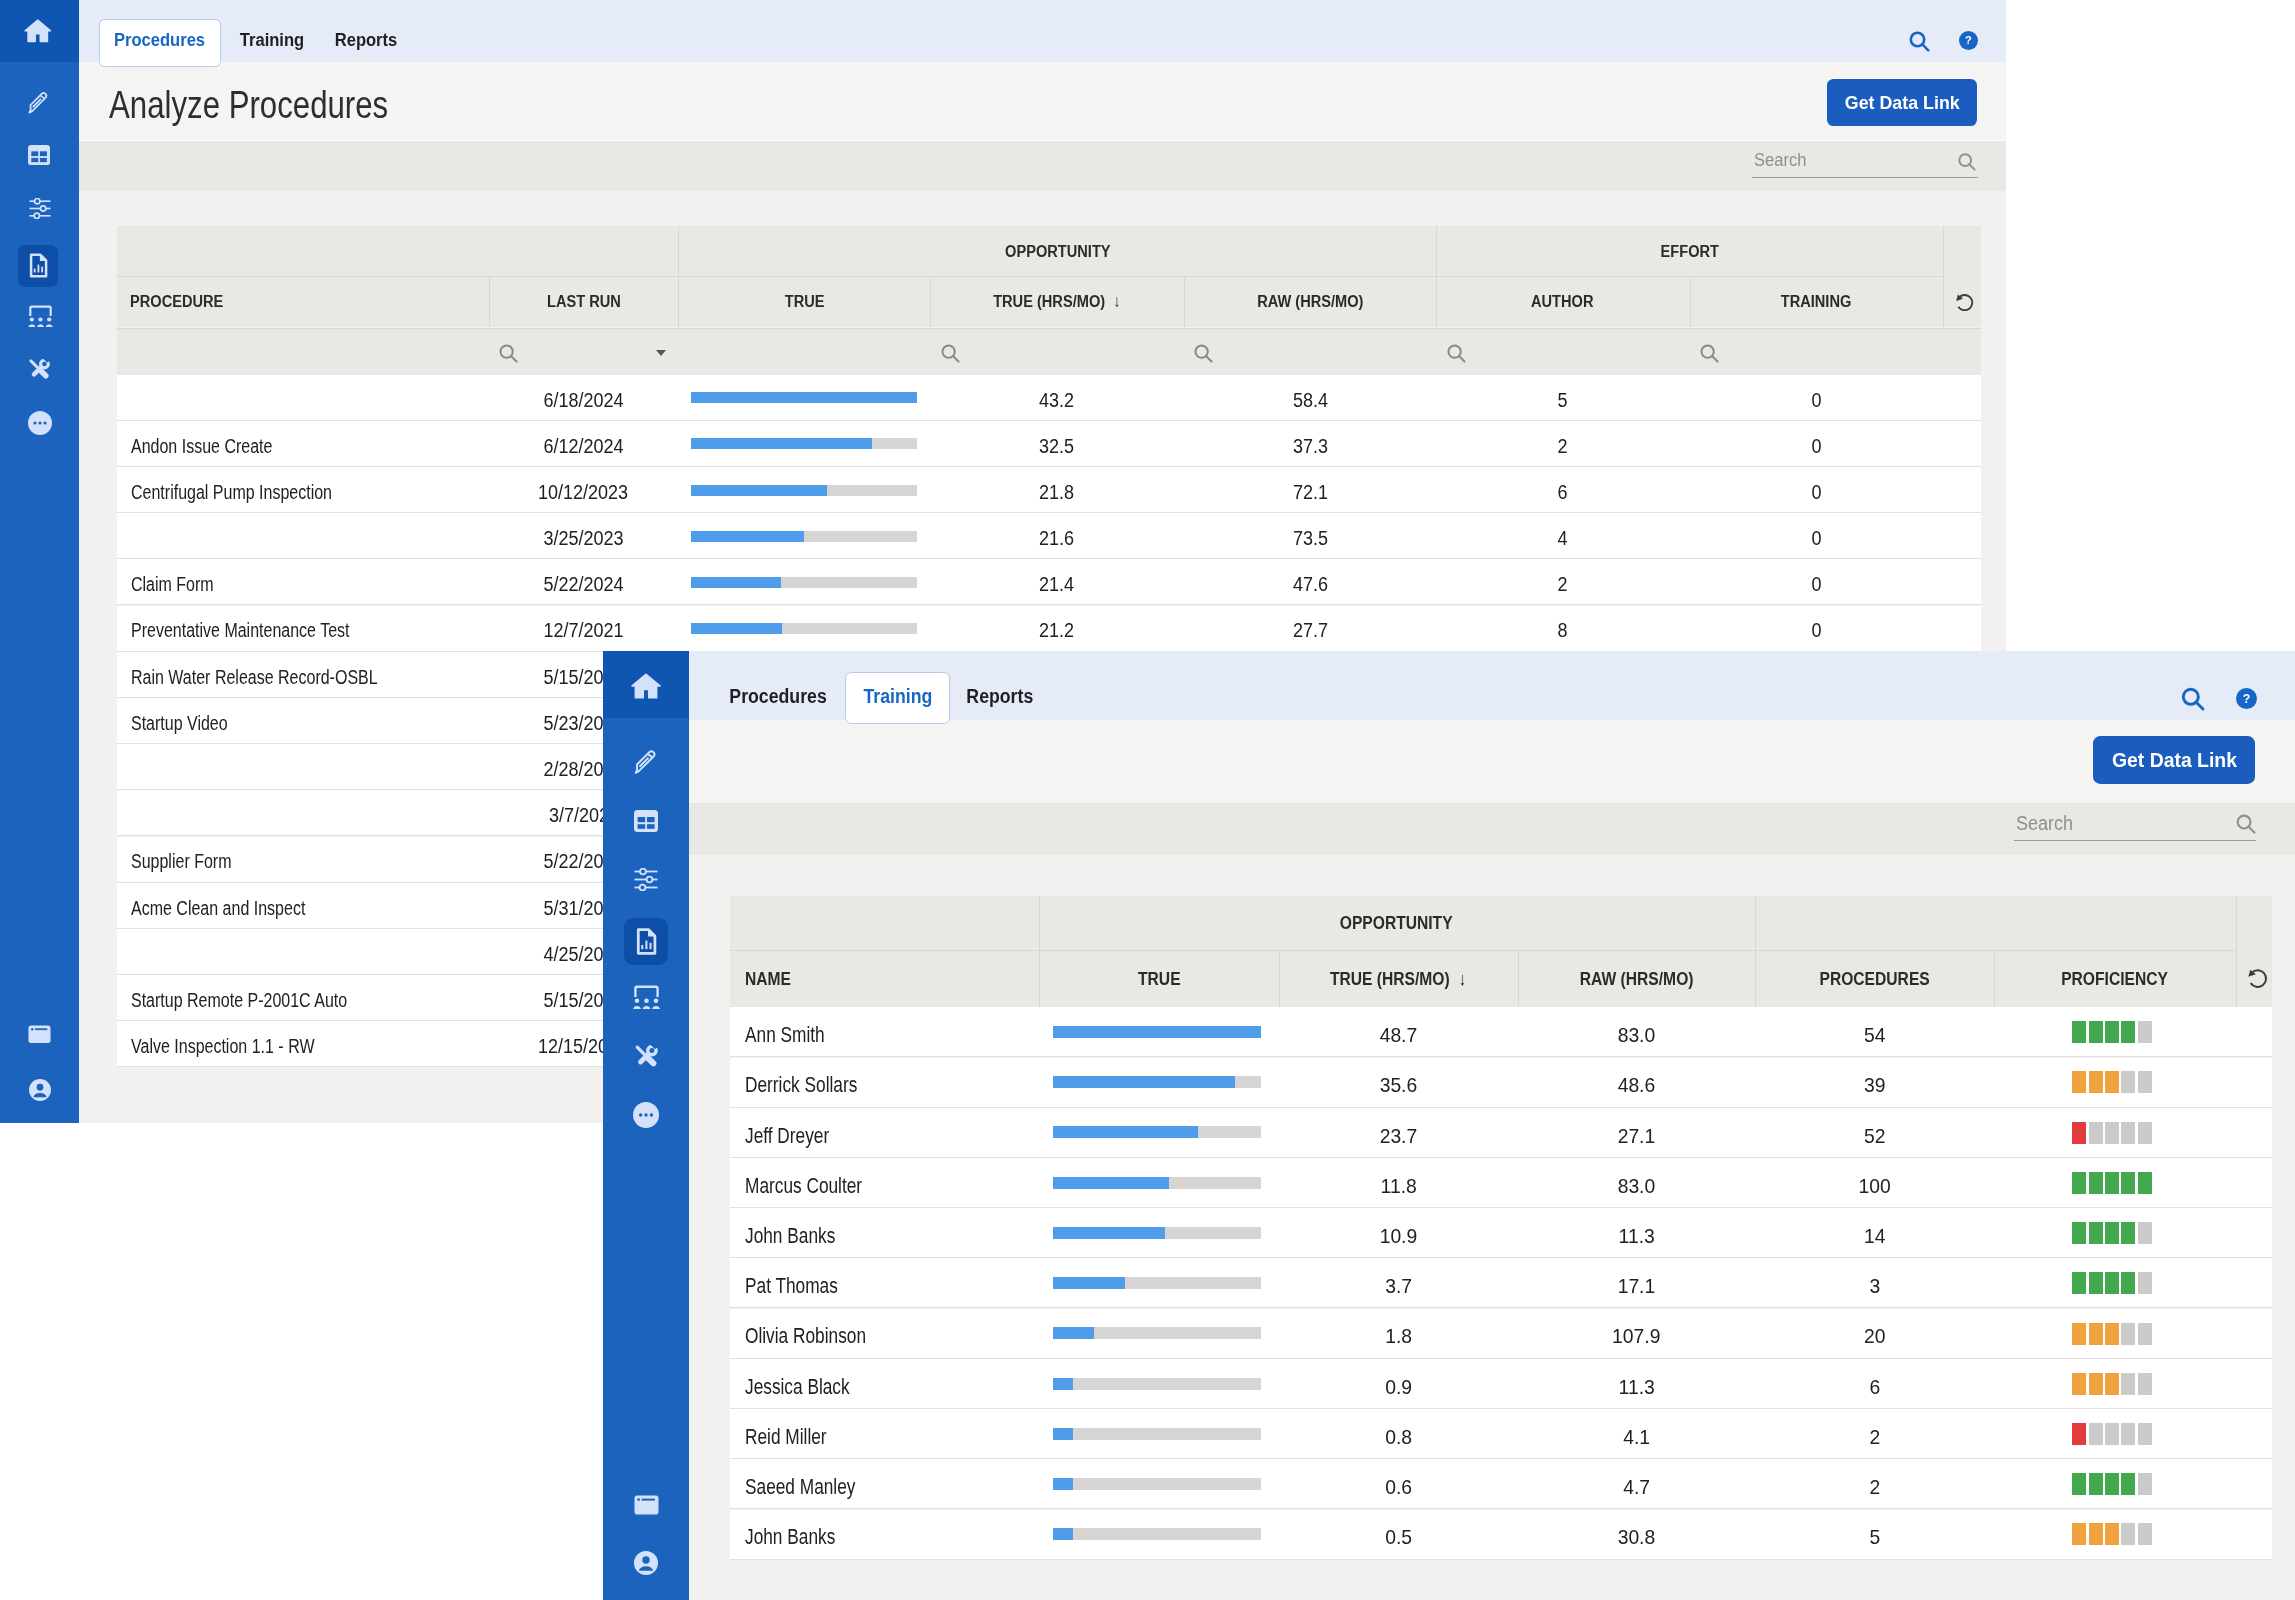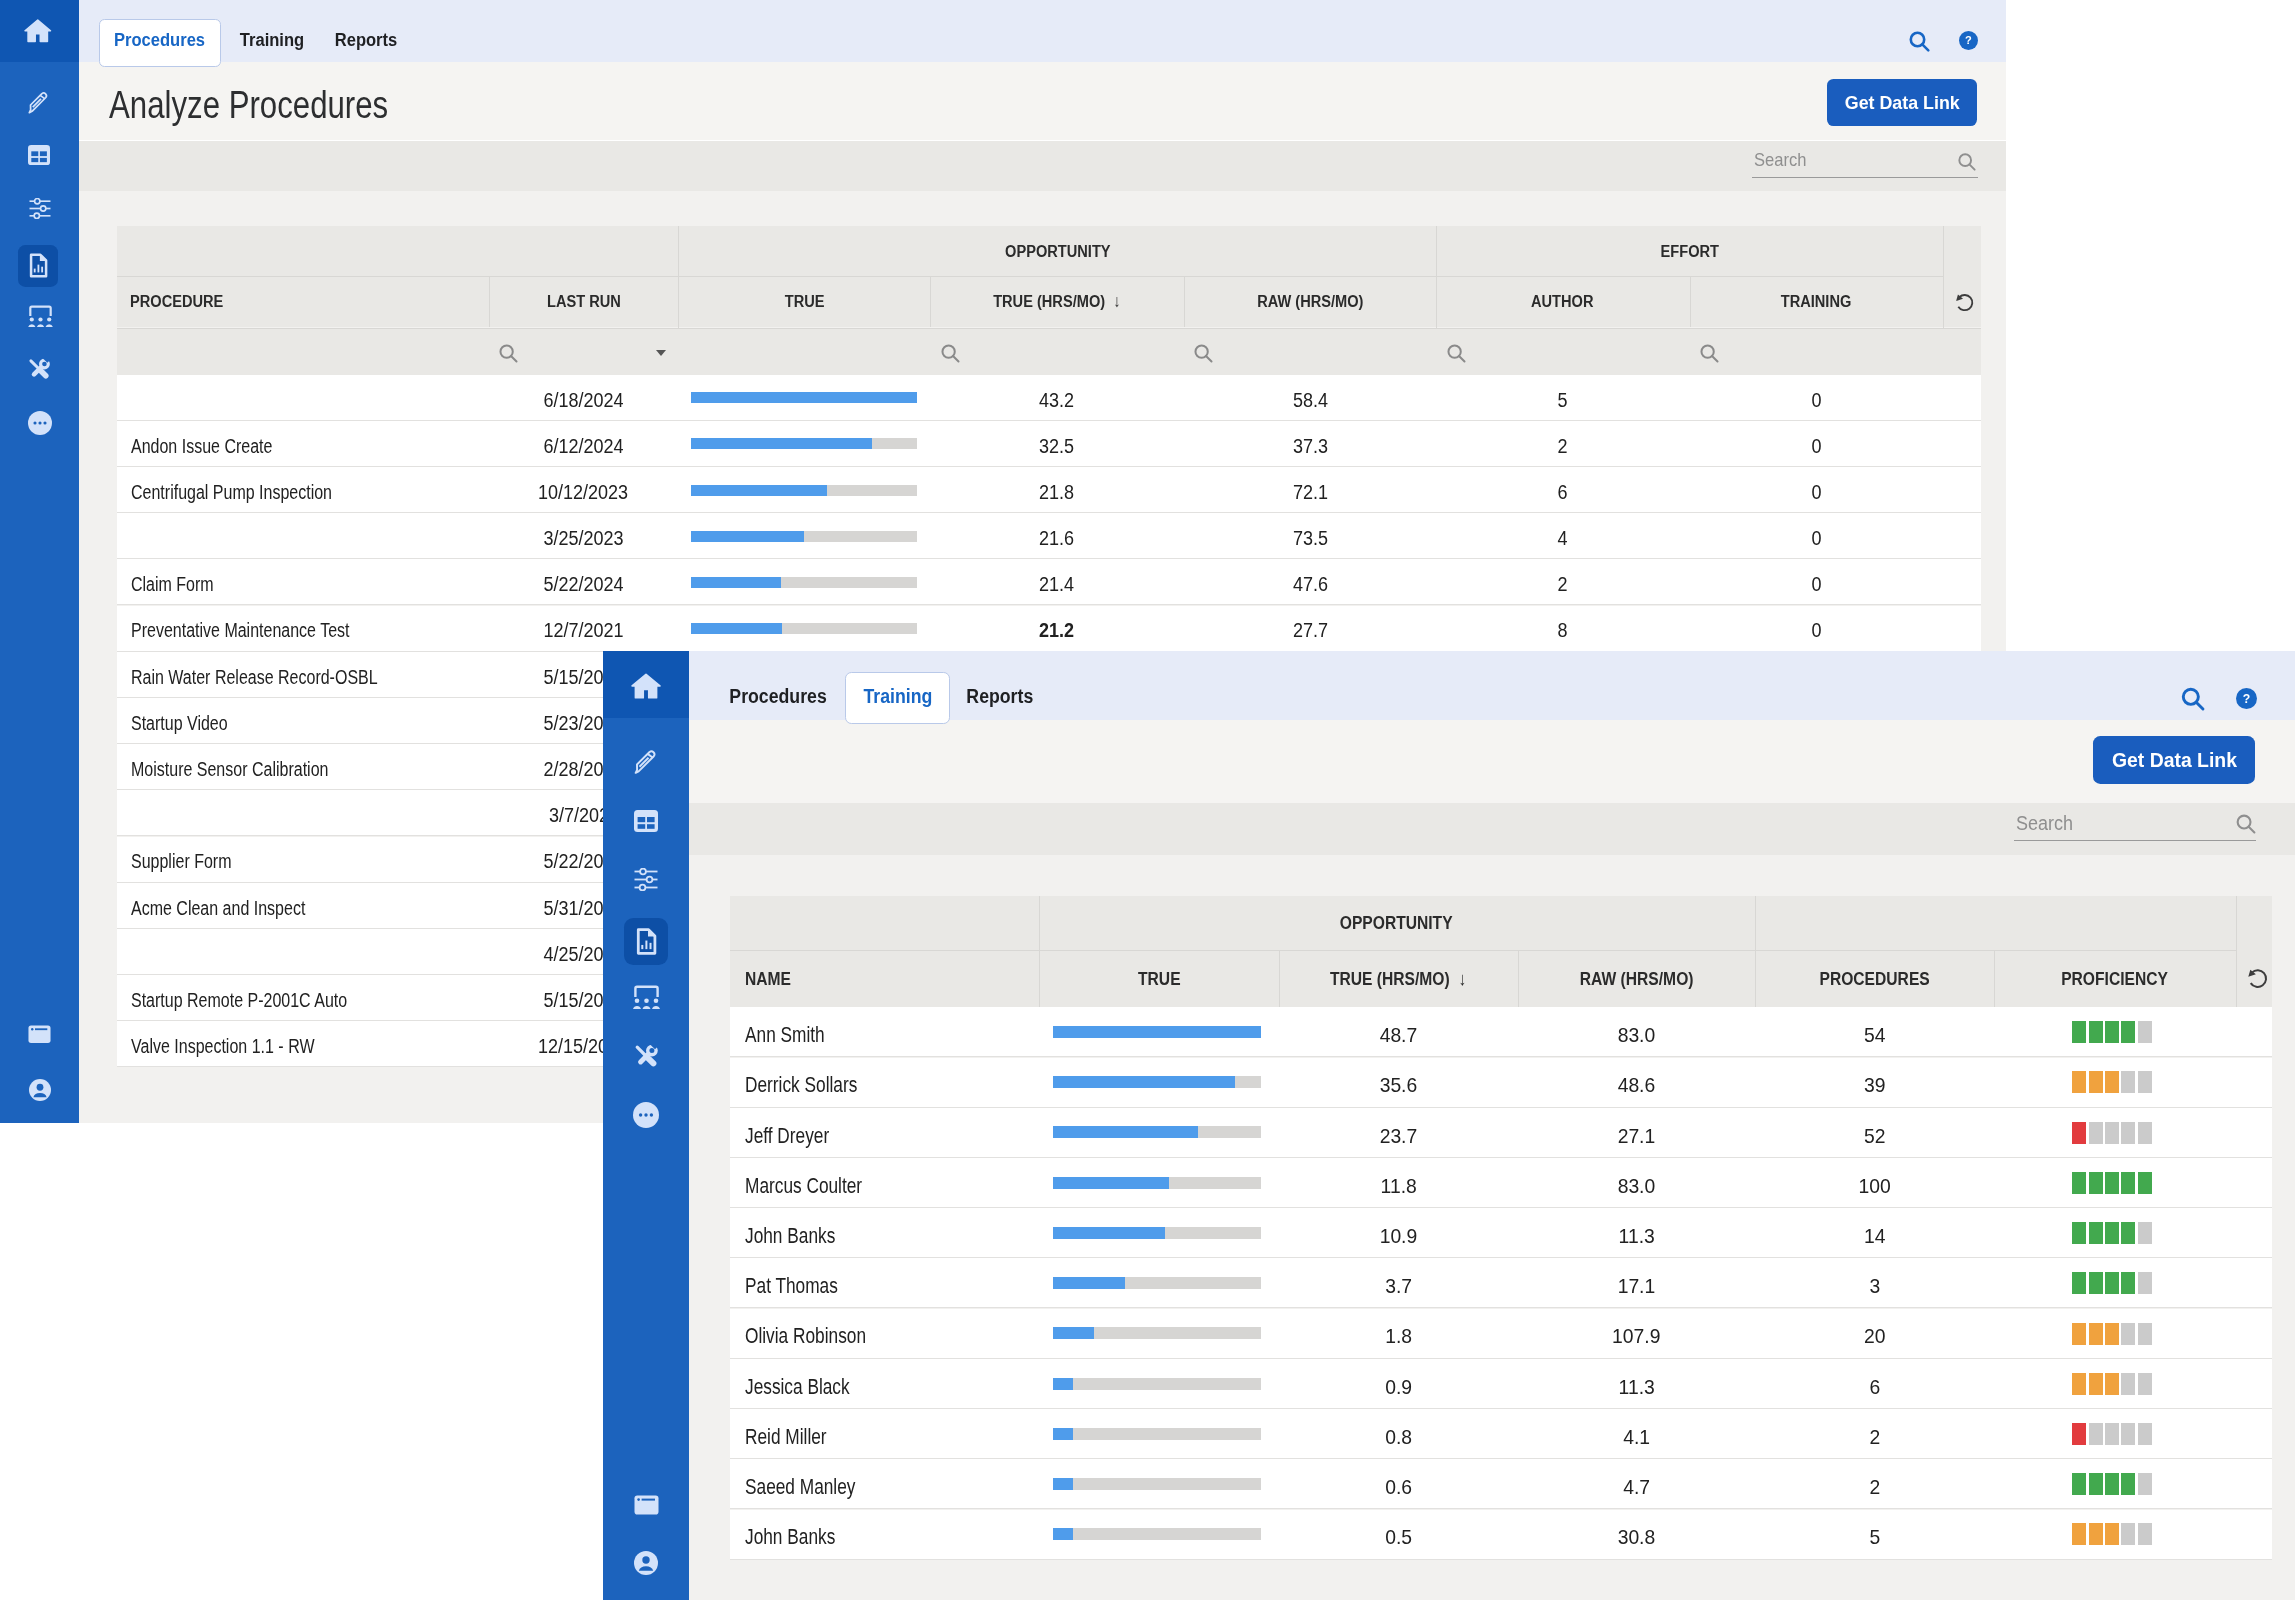--- a/index.html
+++ b/index.html
@@ -190,21 +190,21 @@
 <div style="position:absolute;left:691px;top:577px;width:90px;height:11px;background:#4f9ceb"></div>
 <div style="position:absolute;left:930px;top:561px;width:253px;height:46px;font-size:20px;color:#212121;font-weight:400;line-height:46px;text-align:center;white-space:nowrap;"><span style="display:inline-block;transform:scaleX(0.9);transform-origin:center center;white-space:nowrap">21.4</span></div>
 <div style="position:absolute;left:1184px;top:561px;width:253px;height:46px;font-size:20px;color:#212121;font-weight:400;line-height:46px;text-align:center;white-space:nowrap;"><span style="display:inline-block;transform:scaleX(0.9);transform-origin:center center;white-space:nowrap">47.6</span></div>
 <div style="position:absolute;left:1436px;top:561px;width:253px;height:46px;font-size:20px;color:#212121;font-weight:400;line-height:46px;text-align:center;white-space:nowrap;"><span style="display:inline-block;transform:scaleX(0.9);transform-origin:center center;white-space:nowrap">2</span></div>
 <div style="position:absolute;left:1690px;top:561px;width:253px;height:46px;font-size:20px;color:#212121;font-weight:400;line-height:46px;text-align:center;white-space:nowrap;"><span style="display:inline-block;transform:scaleX(0.9);transform-origin:center center;white-space:nowrap">0</span></div>
 <div style="position:absolute;left:117px;top:606px;width:1864px;height:46px;background:#fff;border-bottom:0.9px solid #e2e1df"></div>
 <div style="position:absolute;left:131px;top:607px;width:356px;height:46px;font-size:20px;color:#212121;font-weight:400;line-height:46px;text-align:left;white-space:nowrap;overflow:hidden"><span style="display:inline-block;transform:scaleX(0.8);transform-origin:left center;white-space:nowrap">Preventative Maintenance Test</span></div>
 <div style="position:absolute;left:489px;top:607px;width:189px;height:46px;font-size:20px;color:#212121;font-weight:400;line-height:46px;text-align:center;white-space:nowrap;"><span style="display:inline-block;transform:scaleX(0.9);transform-origin:center center;white-space:nowrap">12/7/2021</span></div>
 <div style="position:absolute;left:691px;top:623px;width:226px;height:11px;background:#d6d5d3"></div>
 <div style="position:absolute;left:691px;top:623px;width:91px;height:11px;background:#4f9ceb"></div>
-<div style="position:absolute;left:930px;top:607px;width:253px;height:46px;font-size:20px;color:#212121;font-weight:700;line-height:46px;text-align:center;white-space:nowrap;"><span style="display:inline-block;transform:scaleX(0.9);transform-origin:center center;white-space:nowrap">21.2</span></div>
+<div style="position:absolute;left:930px;top:607px;width:253px;height:46px;font-size:20px;color:#212121;font-weight:400;line-height:46px;text-align:center;white-space:nowrap;"><span style="display:inline-block;transform:scaleX(0.9);transform-origin:center center;white-space:nowrap">21.2</span></div>
 <div style="position:absolute;left:1184px;top:607px;width:253px;height:46px;font-size:20px;color:#212121;font-weight:400;line-height:46px;text-align:center;white-space:nowrap;"><span style="display:inline-block;transform:scaleX(0.9);transform-origin:center center;white-space:nowrap">27.7</span></div>
 <div style="position:absolute;left:1436px;top:607px;width:253px;height:46px;font-size:20px;color:#212121;font-weight:400;line-height:46px;text-align:center;white-space:nowrap;"><span style="display:inline-block;transform:scaleX(0.9);transform-origin:center center;white-space:nowrap">8</span></div>
 <div style="position:absolute;left:1690px;top:607px;width:253px;height:46px;font-size:20px;color:#212121;font-weight:400;line-height:46px;text-align:center;white-space:nowrap;"><span style="display:inline-block;transform:scaleX(0.9);transform-origin:center center;white-space:nowrap">0</span></div>
 <div style="position:absolute;left:117px;top:652px;width:1864px;height:46px;background:#fff;border-bottom:0.9px solid #e2e1df"></div>
 <div style="position:absolute;left:131px;top:654px;width:356px;height:46px;font-size:20px;color:#212121;font-weight:400;line-height:46px;text-align:left;white-space:nowrap;overflow:hidden"><span style="display:inline-block;transform:scaleX(0.8);transform-origin:left center;white-space:nowrap">Rain Water Release Record-OSBL</span></div>
 <div style="position:absolute;left:489px;top:654px;width:189px;height:46px;font-size:20px;color:#212121;font-weight:400;line-height:46px;text-align:center;white-space:nowrap;"><span style="display:inline-block;transform:scaleX(0.9);transform-origin:center center;white-space:nowrap">5/15/2024</span></div>
 <div style="position:absolute;left:691px;top:669px;width:226px;height:11px;background:#d6d5d3"></div>
 <div style="position:absolute;left:691px;top:669px;width:68px;height:11px;background:#4f9ceb"></div>
 <div style="position:absolute;left:930px;top:654px;width:253px;height:46px;font-size:20px;color:#212121;font-weight:400;line-height:46px;text-align:center;white-space:nowrap;"><span style="display:inline-block;transform:scaleX(0.9);transform-origin:center center;white-space:nowrap">15.0</span></div>
 <div style="position:absolute;left:1184px;top:654px;width:253px;height:46px;font-size:20px;color:#212121;font-weight:400;line-height:46px;text-align:center;white-space:nowrap;"><span style="display:inline-block;transform:scaleX(0.9);transform-origin:center center;white-space:nowrap">20.0</span></div>
@@ -213,21 +213,20 @@
 <div style="position:absolute;left:117px;top:698px;width:1864px;height:46px;background:#fff;border-bottom:0.9px solid #e2e1df"></div>
 <div style="position:absolute;left:131px;top:700px;width:356px;height:46px;font-size:20px;color:#212121;font-weight:400;line-height:46px;text-align:left;white-space:nowrap;overflow:hidden"><span style="display:inline-block;transform:scaleX(0.8);transform-origin:left center;white-space:nowrap">Startup Video</span></div>
 <div style="position:absolute;left:489px;top:700px;width:189px;height:46px;font-size:20px;color:#212121;font-weight:400;line-height:46px;text-align:center;white-space:nowrap;"><span style="display:inline-block;transform:scaleX(0.9);transform-origin:center center;white-space:nowrap">5/23/2024</span></div>
 <div style="position:absolute;left:691px;top:716px;width:226px;height:11px;background:#d6d5d3"></div>
 <div style="position:absolute;left:691px;top:716px;width:63px;height:11px;background:#4f9ceb"></div>
 <div style="position:absolute;left:930px;top:700px;width:253px;height:46px;font-size:20px;color:#212121;font-weight:400;line-height:46px;text-align:center;white-space:nowrap;"><span style="display:inline-block;transform:scaleX(0.9);transform-origin:center center;white-space:nowrap">14.0</span></div>
 <div style="position:absolute;left:1184px;top:700px;width:253px;height:46px;font-size:20px;color:#212121;font-weight:400;line-height:46px;text-align:center;white-space:nowrap;"><span style="display:inline-block;transform:scaleX(0.9);transform-origin:center center;white-space:nowrap">19.0</span></div>
 <div style="position:absolute;left:1436px;top:700px;width:253px;height:46px;font-size:20px;color:#212121;font-weight:400;line-height:46px;text-align:center;white-space:nowrap;"><span style="display:inline-block;transform:scaleX(0.9);transform-origin:center center;white-space:nowrap">1</span></div>
 <div style="position:absolute;left:1690px;top:700px;width:253px;height:46px;font-size:20px;color:#212121;font-weight:400;line-height:46px;text-align:center;white-space:nowrap;"><span style="display:inline-block;transform:scaleX(0.9);transform-origin:center center;white-space:nowrap">0</span></div>
 <div style="position:absolute;left:117px;top:744px;width:1864px;height:46px;background:#fff;border-bottom:0.9px solid #e2e1df"></div>
-<div style="position:absolute;left:131px;top:746px;width:356px;height:46px;font-size:20px;color:#212121;font-weight:400;line-height:46px;text-align:left;white-space:nowrap;overflow:hidden"><span style="display:inline-block;transform:scaleX(0.8);transform-origin:left center;white-space:nowrap">Moisture Sensor Calibration</span></div>
 <div style="position:absolute;left:489px;top:746px;width:189px;height:46px;font-size:20px;color:#212121;font-weight:400;line-height:46px;text-align:center;white-space:nowrap;"><span style="display:inline-block;transform:scaleX(0.9);transform-origin:center center;white-space:nowrap">2/28/2024</span></div>
 <div style="position:absolute;left:691px;top:762px;width:226px;height:11px;background:#d6d5d3"></div>
 <div style="position:absolute;left:691px;top:762px;width:59px;height:11px;background:#4f9ceb"></div>
 <div style="position:absolute;left:930px;top:746px;width:253px;height:46px;font-size:20px;color:#212121;font-weight:400;line-height:46px;text-align:center;white-space:nowrap;"><span style="display:inline-block;transform:scaleX(0.9);transform-origin:center center;white-space:nowrap">13.0</span></div>
 <div style="position:absolute;left:1184px;top:746px;width:253px;height:46px;font-size:20px;color:#212121;font-weight:400;line-height:46px;text-align:center;white-space:nowrap;"><span style="display:inline-block;transform:scaleX(0.9);transform-origin:center center;white-space:nowrap">18.0</span></div>
 <div style="position:absolute;left:1436px;top:746px;width:253px;height:46px;font-size:20px;color:#212121;font-weight:400;line-height:46px;text-align:center;white-space:nowrap;"><span style="display:inline-block;transform:scaleX(0.9);transform-origin:center center;white-space:nowrap">1</span></div>
 <div style="position:absolute;left:1690px;top:746px;width:253px;height:46px;font-size:20px;color:#212121;font-weight:400;line-height:46px;text-align:center;white-space:nowrap;"><span style="display:inline-block;transform:scaleX(0.9);transform-origin:center center;white-space:nowrap">0</span></div>
 <div style="position:absolute;left:117px;top:790px;width:1864px;height:46px;background:#fff;border-bottom:0.9px solid #e2e1df"></div>
 <div style="position:absolute;left:489px;top:792px;width:189px;height:46px;font-size:20px;color:#212121;font-weight:400;line-height:46px;text-align:center;white-space:nowrap;"><span style="display:inline-block;transform:scaleX(0.9);transform-origin:center center;white-space:nowrap">3/7/2024</span></div>
 <div style="position:absolute;left:691px;top:808px;width:226px;height:11px;background:#d6d5d3"></div>

